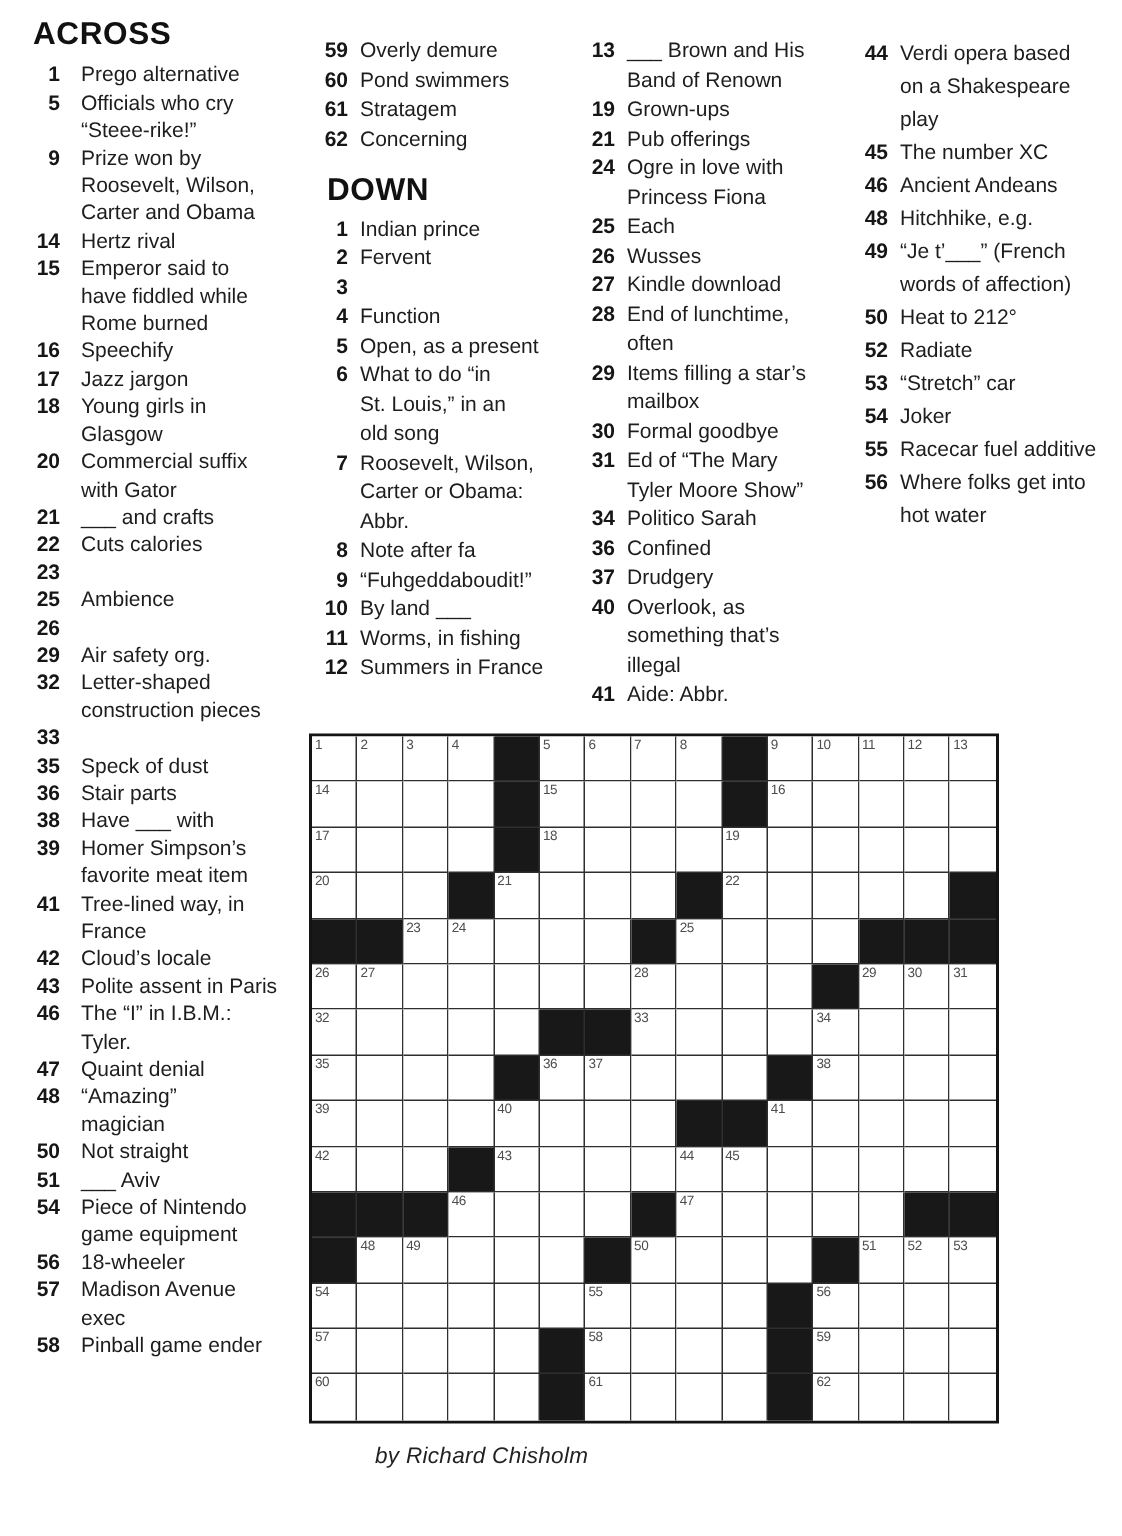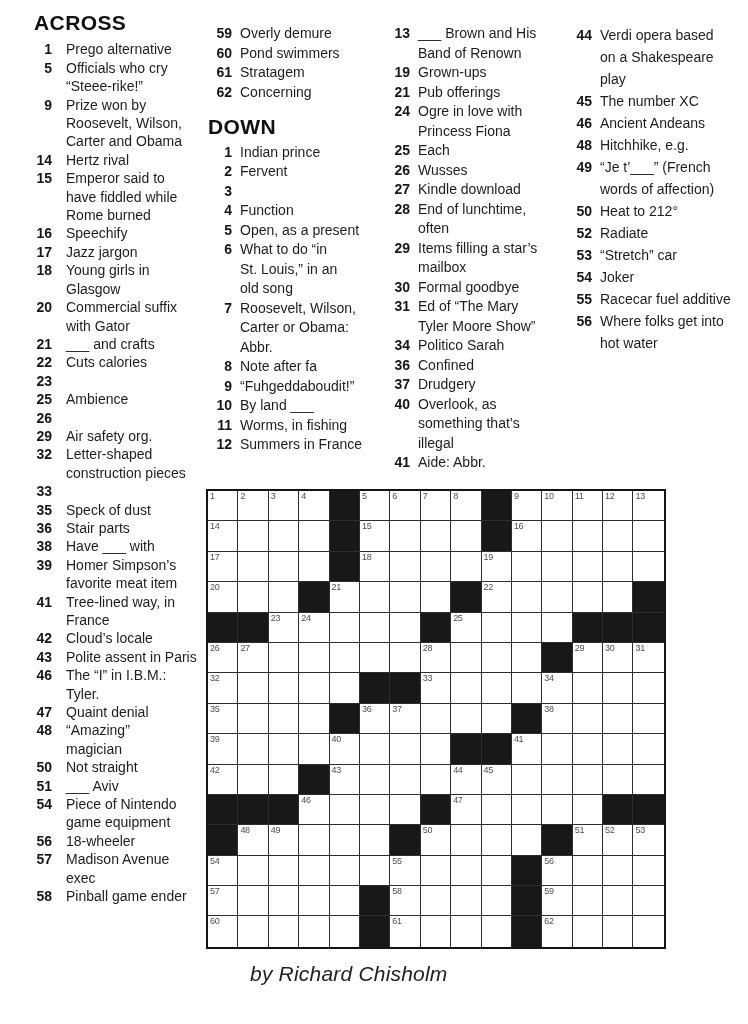--- a/index.html
+++ b/index.html
@@ -10,29 +10,29 @@
   }
   .page{position:absolute;inset:0;background:#ffffff;}
 
   
   .clue-col{position:absolute;}
   .sec-header{font-weight:bold;font-size:21px;letter-spacing:.4px;color:#111;}
   .clue{display:flex;align-items:flex-start;}
   .clue .num{font-weight:bold;text-align:right;flex:none;color:#161616;}
   .clue .txt{white-space:pre-line;}
 
-  #col0{left:32px;top:14px;font-size:14px;line-height:18.4px;}
+  #col0{left:20px;top:14px;font-size:14px;line-height:18.4px;}
   #col0 .num{width:20px;margin-right:14px;}
   #col0 .txt{width:152px;}
   #col0 .sec-header{margin:0 0 8px 2px;}
 
   #col1{left:198px;top:24px;font-size:14px;line-height:19.5px;}
   #col1 .num{width:34px;margin-right:8px;}
   #col1 .txt{width:140px;}
-  #col1 .sec-header{margin:15px 0 6px 10px;}
+  #col1 .sec-header{margin:15px 0 6px 20px;}
 
   #col2{left:376px;top:24px;font-size:14px;line-height:19.5px;}
   #col2 .num{width:34px;margin-right:8px;}
   #col2 .txt{width:144px;}
 
   #col3{left:558px;top:24px;font-size:14px;line-height:22px;}
   #col3 .num{width:34px;margin-right:8px;}
   #col3 .txt{width:148px;}
 
   
@@ -48,21 +48,21 @@
   .cell.last-col{border-right:none;}
   .cell.last-row{border-bottom:none;}
   .cell.black{background:#181818;}
   .cnum{
     position:absolute;top:1px;left:2px;
     font-size:9px;line-height:1.1;color:#4d4d4d;letter-spacing:-.3px;
   }
 
   .byline{
     position:absolute;left:250px;top:962px;
-    font-style:italic;font-size:21px;color:#222;letter-spacing:.2px;
+    font-style:italic;font-size:15px;color:#222;letter-spacing:.2px;
   }
 </style>
 </head>
 <body>
 
 <div class="page">
   <div class="clue-col" id="col0">
       <div class="sec-header">ACROSS</div>
       <div class="clue">
         <span class="num">1</span>

